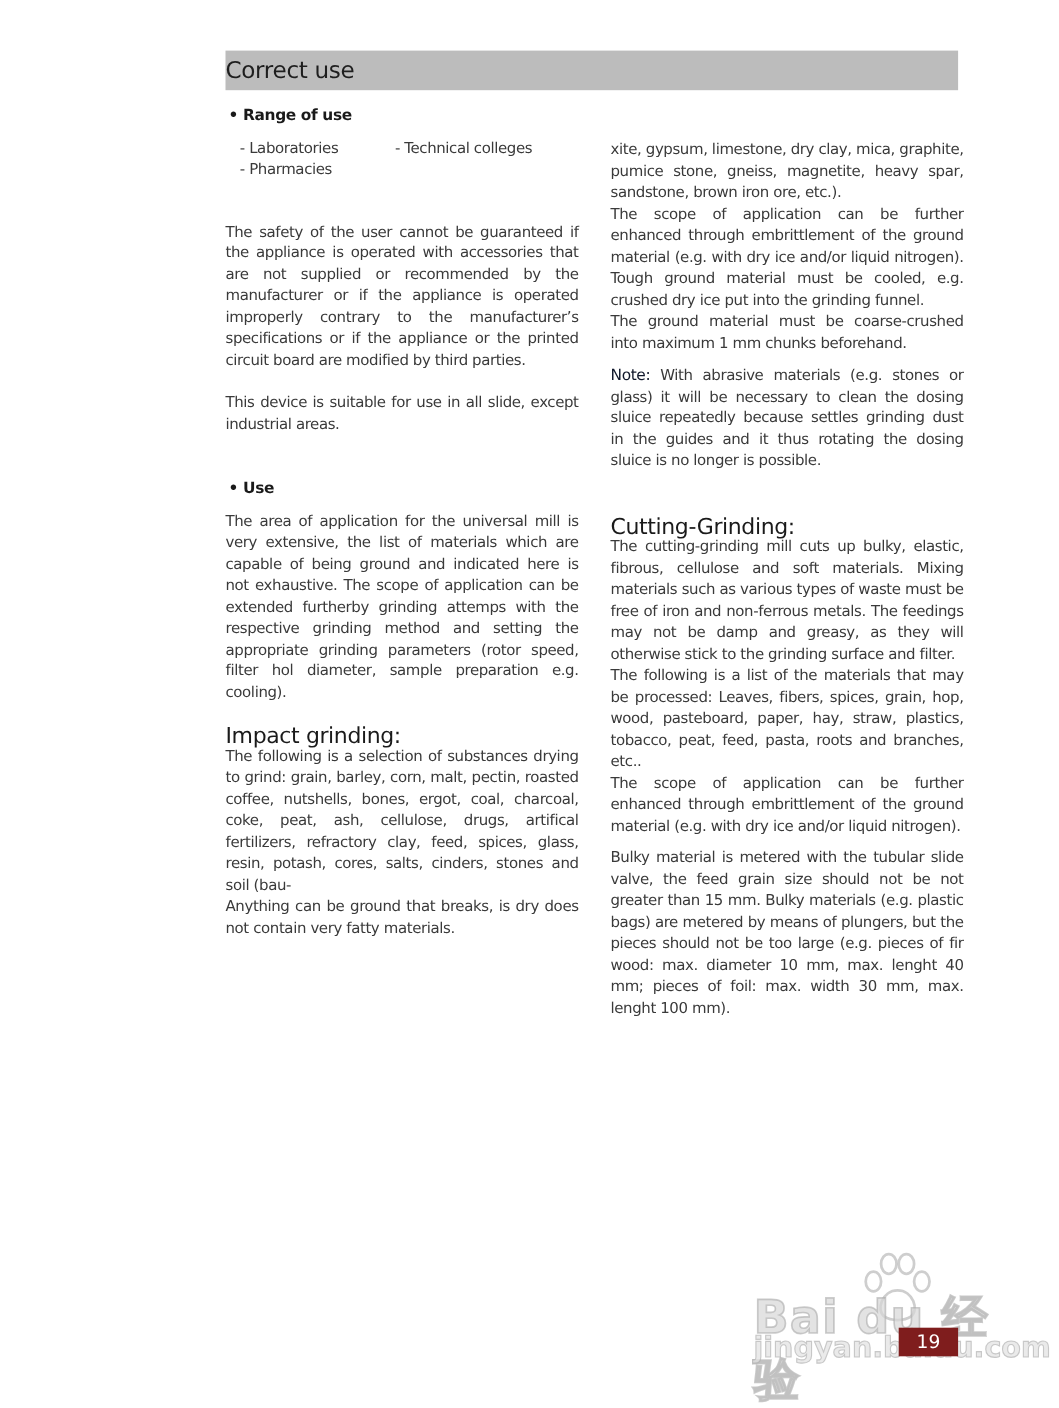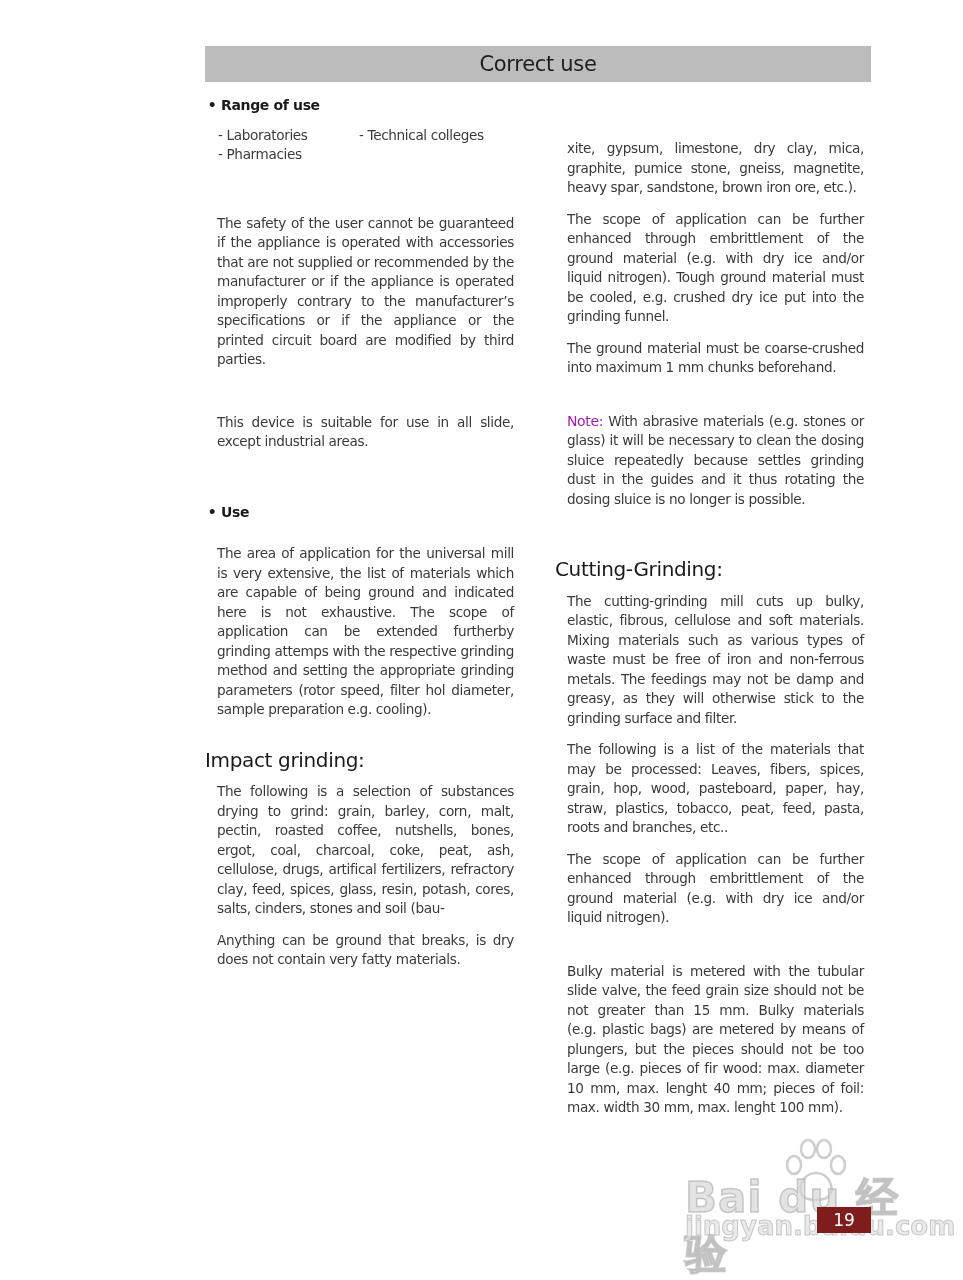--- a/index.html
+++ b/index.html
@@ -1,33 +1,33 @@
 <!DOCTYPE html>
 <html><head>
 <meta charset="utf-8">
 <style>
   html, body { margin:0; padding:0; background:#ffffff; }
   body { width:963px; height:1280px; position:relative; overflow:hidden;
          font-family:"DejaVu Sans", sans-serif; color:#3a3a3a; }
   .header { position:absolute; left:205px; top:46px; width:666px; height:36px;
-            background:#bcbcbc; display:flex; align-items:center; justify-content:center; }
+            background:#bcbcbc; display:flex; align-items:center; justify-content:flex-start; }
   .header span { font-size:21px; color:#1e1e1e; letter-spacing:-0.3px; }
   .col { position:absolute; width:321px; font-size:13.6px; line-height:19.5px;
          text-align:justify; letter-spacing:-0.35px; }
   .col.left { left:205px; top:96px; }
   .col.right { left:555px; top:127px; }
   .bullet-head { font-weight:bold; color:#1a1a1a; margin:0; font-size:14px; display:flex; align-items:center; }
   .bullet-head .dot { display:inline-block; width:14px; text-align:center; margin-right:2px; }
   .sub-head { color:#1a1a1a; margin:0; font-size:20px; }
-  p { margin:12px; }
+  p { margin:0; }
   .range-grid { display:grid; grid-template-columns:141px 170px; margin:10px 0 18px 13px; }
   .gap-s { height:10px; }
   .gap-m { height:19px; }
   .gap-l { height:39px; }
-  .note-label { color:#a21caf; font-size:14px; }
+  .note-label { color:#0f172a; font-size:14px; }
   .page-num { position:absolute; left:817px; top:1207px; width:54px; height:26px;
               background:#7f1d1d; color:#ffffff; font-size:17px; display:flex;
               align-items:center; justify-content:center; }
   .watermark { position:absolute; left:685px; top:1135px; width:225px; height:105px;
                color:rgba(200,200,200,0.55); pointer-events:none; }
   .wm-logo { position:absolute; left:0; top:35px; font-size:42px; font-weight:bold;
              color:rgba(215,215,215,0.7); -webkit-text-stroke:1.5px rgba(170,170,170,0.6); letter-spacing:1px; }
   .wm-url { position:absolute; left:0; top:76px; font-size:26px; font-weight:bold;
             color:rgba(225,225,225,0.7); -webkit-text-stroke:1px rgba(170,170,170,0.6); }
   .wm-paw { position:absolute; left:95px; top:0; width:70px; height:70px; }

